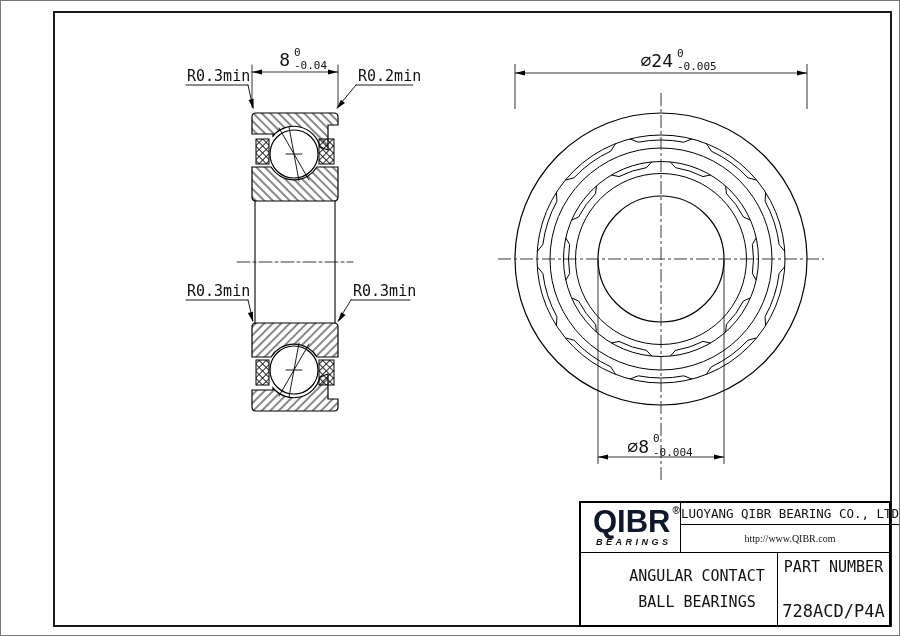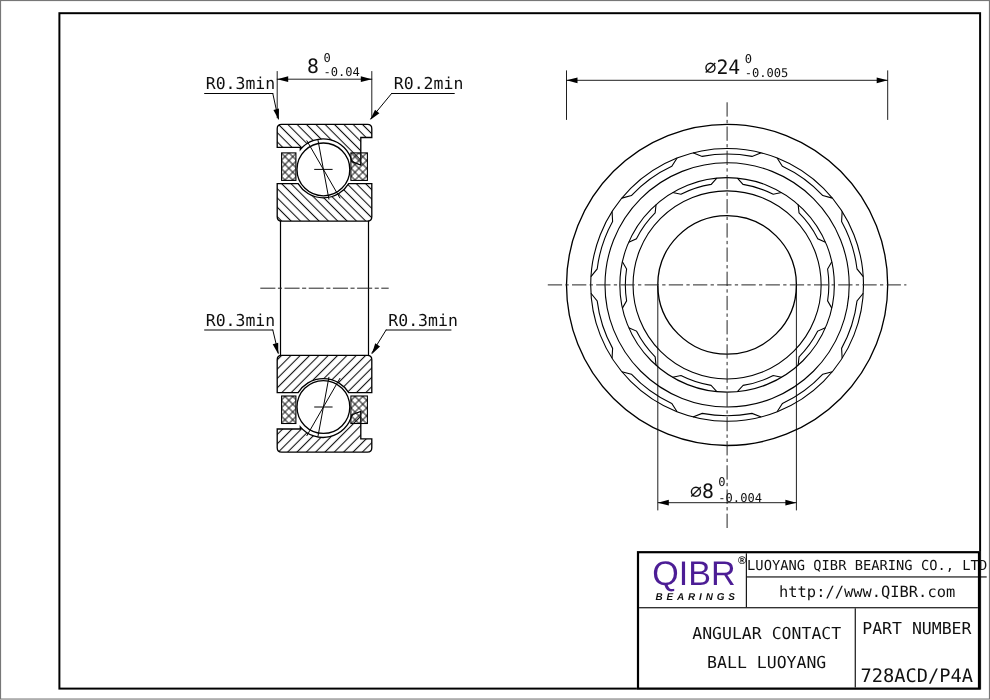--- a/index.html
+++ b/index.html
@@ -14,36 +14,36 @@
   .tb{
     position:absolute;left:578px;top:500px;width:312px;height:126px;
     border:2px solid #000;box-sizing:border-box;background:#fff;
     display:flex;flex-direction:column;
   }
   .tb-row1{display:flex;height:49px;border-bottom:1.5px solid #000;}
   .tb-logo-cell{width:140px;border-right:1.5px solid #000;box-sizing:border-box;
     display:flex;flex-direction:column;align-items:flex-start;justify-content:center;
     padding-left:12px;}
   .tb-logo-line{display:flex;align-items:flex-start;line-height:1;}
-  .tb-logo-text{font-family:"Liberation Sans",sans-serif;font-weight:normal;
-    font-size:31px;letter-spacing:0px;color:#4c1d95;line-height:0.9;}
+  .tb-logo-text{font-family:"Liberation Sans",sans-serif;font-weight:bold;
+    font-size:31px;letter-spacing:0px;color:#0f172a;line-height:0.9;}
   .tb-reg{font-family:"Liberation Sans",sans-serif;font-size:10px;font-weight:bold;
     margin-left:2px;margin-top:-2px;}
   .tb-logo-sub{font-family:"Liberation Sans",sans-serif;font-weight:bold;
     font-size:9px;letter-spacing:3.5px;margin-top:1px;margin-left:3px;font-style:italic;}
   .tb-co-cell{flex:1;display:flex;flex-direction:column;}
   .tb-company{height:21px;border-bottom:1.2px solid #000;display:flex;
     align-items:center;justify-content:center;font-size:12.5px;white-space:nowrap;}
-  .tb-url{flex:1;display:flex;align-items:center;justify-content:center;font-size:14px;}
+  .tb-url{flex:1;display:flex;align-items:center;justify-content:center;font-size:10px;font-family:Liberation Serif, serif;}
   .tb-row2{display:flex;flex:1;}
   .tb-prod{width:161px;border-right:1.5px solid #000;box-sizing:border-box;
     display:flex;flex-direction:column;align-items:center;justify-content:center;gap:8px;
     font-size:15px;margin-left:36px;}
   .tb-part{flex:1;display:flex;flex-direction:column;align-items:center;
-    justify-content:flex-end;gap:9px;}
+    justify-content:center;gap:9px;}
   .tb-part-label{font-size:15px;}
   .tb-part-number{font-size:17px;margin-top:16px;}
 </style>
 </head>
 <body>
 
 
 
 <svg width="900" height="636" viewBox="0 0 900 636">
   <defs>
@@ -179,21 +179,21 @@
       <div class="tb-logo-sub">BEARINGS</div>
     </div>
     <div class="tb-co-cell">
       <div class="tb-company">LUOYANG QIBR BEARING CO., LTD</div>
       <div class="tb-url">http://www.QIBR.com</div>
     </div>
   </div>
   <div class="tb-row2">
     <div class="tb-prod">
       <div>ANGULAR CONTACT</div>
-      <div>BALL LUOYANG</div>
+      <div>BALL BEARINGS</div>
     </div>
     <div class="tb-part">
       <div class="tb-part-label">PART NUMBER</div>
       <div class="tb-part-number">728ACD/P4A</div>
     </div>
   </div>
 </div>
 
 
 

